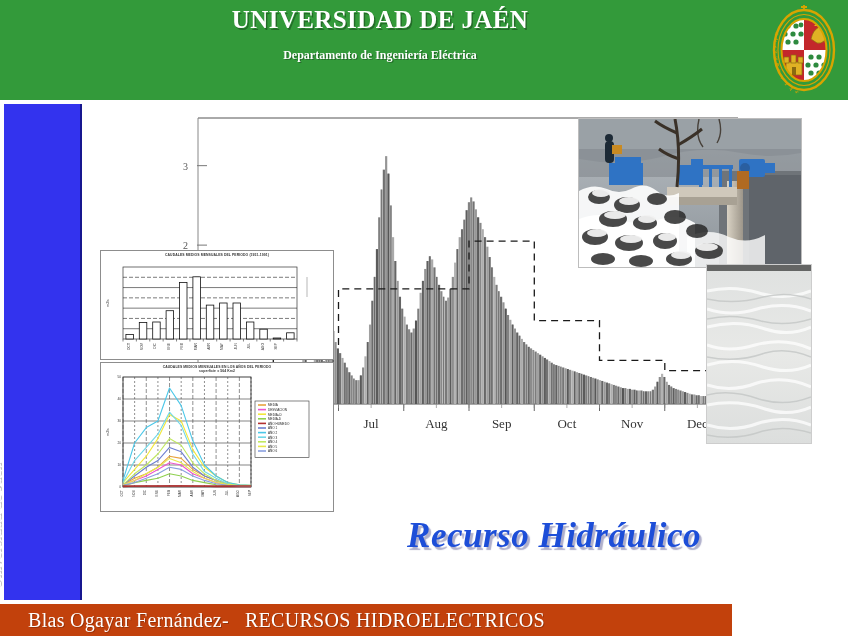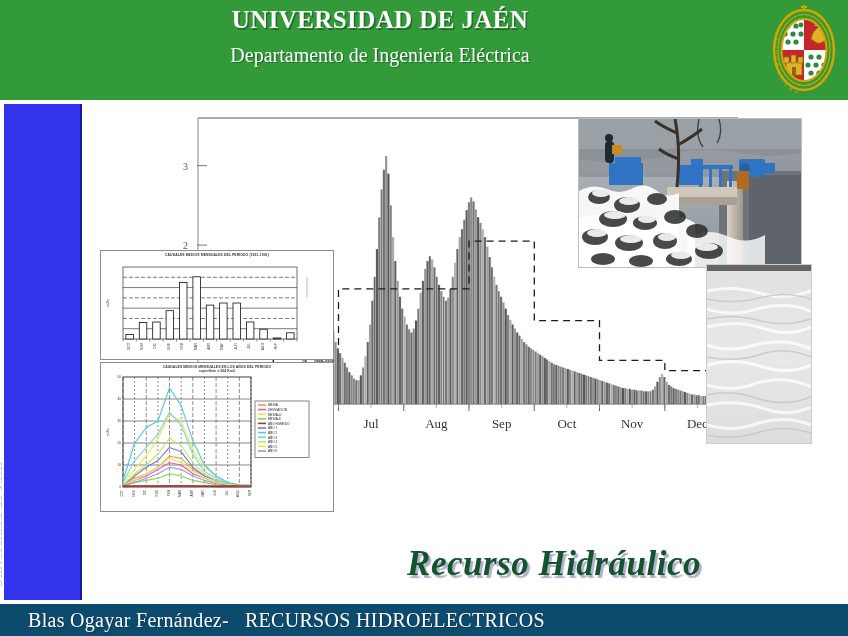--- a/index.html
+++ b/index.html
@@ -17,21 +17,21 @@
   }
   .header .titles{
     position:absolute;left:0;top:6px;width:760px;text-align:center;
     color:#ffffff;
   }
   .hl1,.hl2{
     font-size:25px;font-weight:bold;letter-spacing:.4px;line-height:27px;
     text-shadow:1.5px 1.5px 0 rgba(0,0,0,.30);
   }
   .hl3{
-    font-size:20px;font-weight:normal;line-height:20px;margin-top:12px;
+    font-size:12px;font-weight:bold;line-height:20px;margin-top:12px;
     text-shadow:1.2px 1.2px 0 rgba(0,0,0,.30);
   }
   
   .logo{position:absolute;left:770px;top:4px;width:68px;height:90px;}
 
   
   .sidebar{
     position:absolute;left:4px;top:104px;width:76px;height:496px;
     background:#3333ee;border-right:2px solid #17178f;
   }
@@ -67,29 +67,28 @@
   }
 
   
   .photo{position:absolute;overflow:hidden;}
   #photo-intake{left:494px;top:14px;width:222px;height:148px;border:1px solid #bdbdbd;}
   #photo-water{left:622px;top:160px;width:104px;height:178px;border:1px solid #cdcdcd;}
 
   
   .maintitle{
     position:absolute;left:240px;top:412px;width:460px;text-align:center;
-    font-size:35px;font-weight:bold;font-style:italic;color:#14532d;
+    font-size:35px;font-weight:bold;font-style:italic;color:#1d4ed8;
     text-shadow:2.5px 2.5px 1px rgba(110,110,160,.55);
     letter-spacing:.5px;
-    margin-top:28px;
   }
 
   
   .footer{
-    position:absolute;left:0;top:604px;width:848px;height:32px;background:#0c4a6e;
+    position:absolute;left:0;top:604px;width:732px;height:32px;background:#c2410c;
   }
   .footer .ftext{
     position:absolute;left:28px;top:3px;color:#ffffff;
     font-size:20px;line-height:26px;letter-spacing:.3px;
     text-shadow:1px 1px 0 rgba(0,0,0,.22);
   }
   .footer .ftext .b{font-weight:normal;}
   .footer-strip{
     position:absolute;left:0;top:600px;width:848px;height:4px;background:#ffffff;
   }

